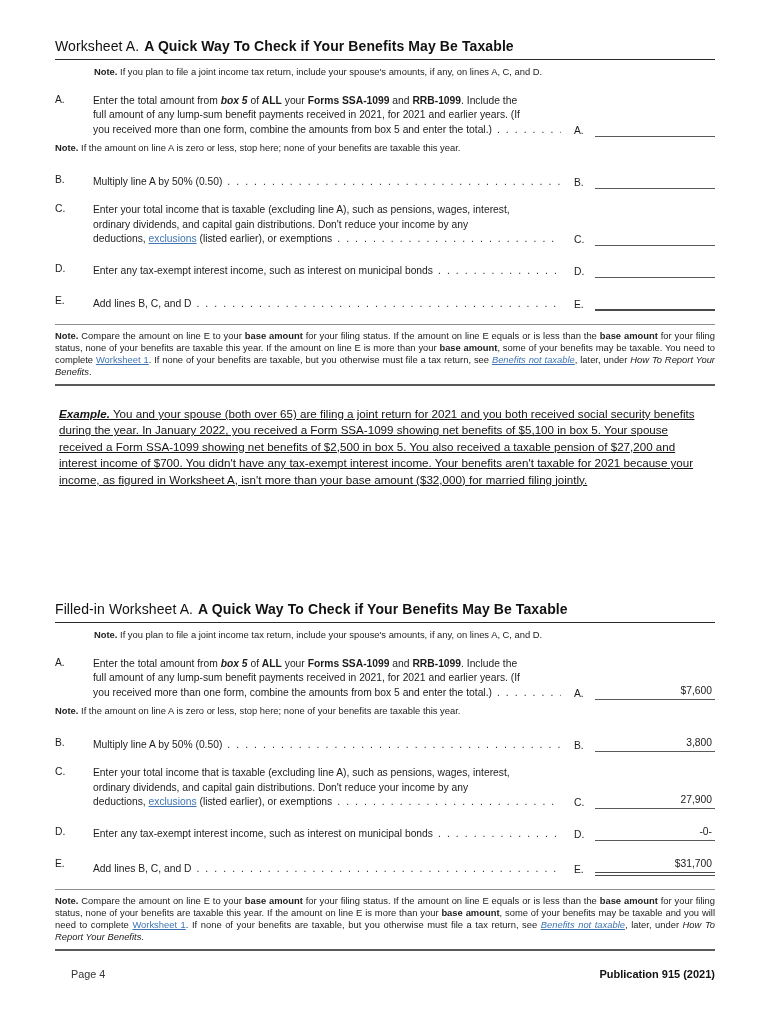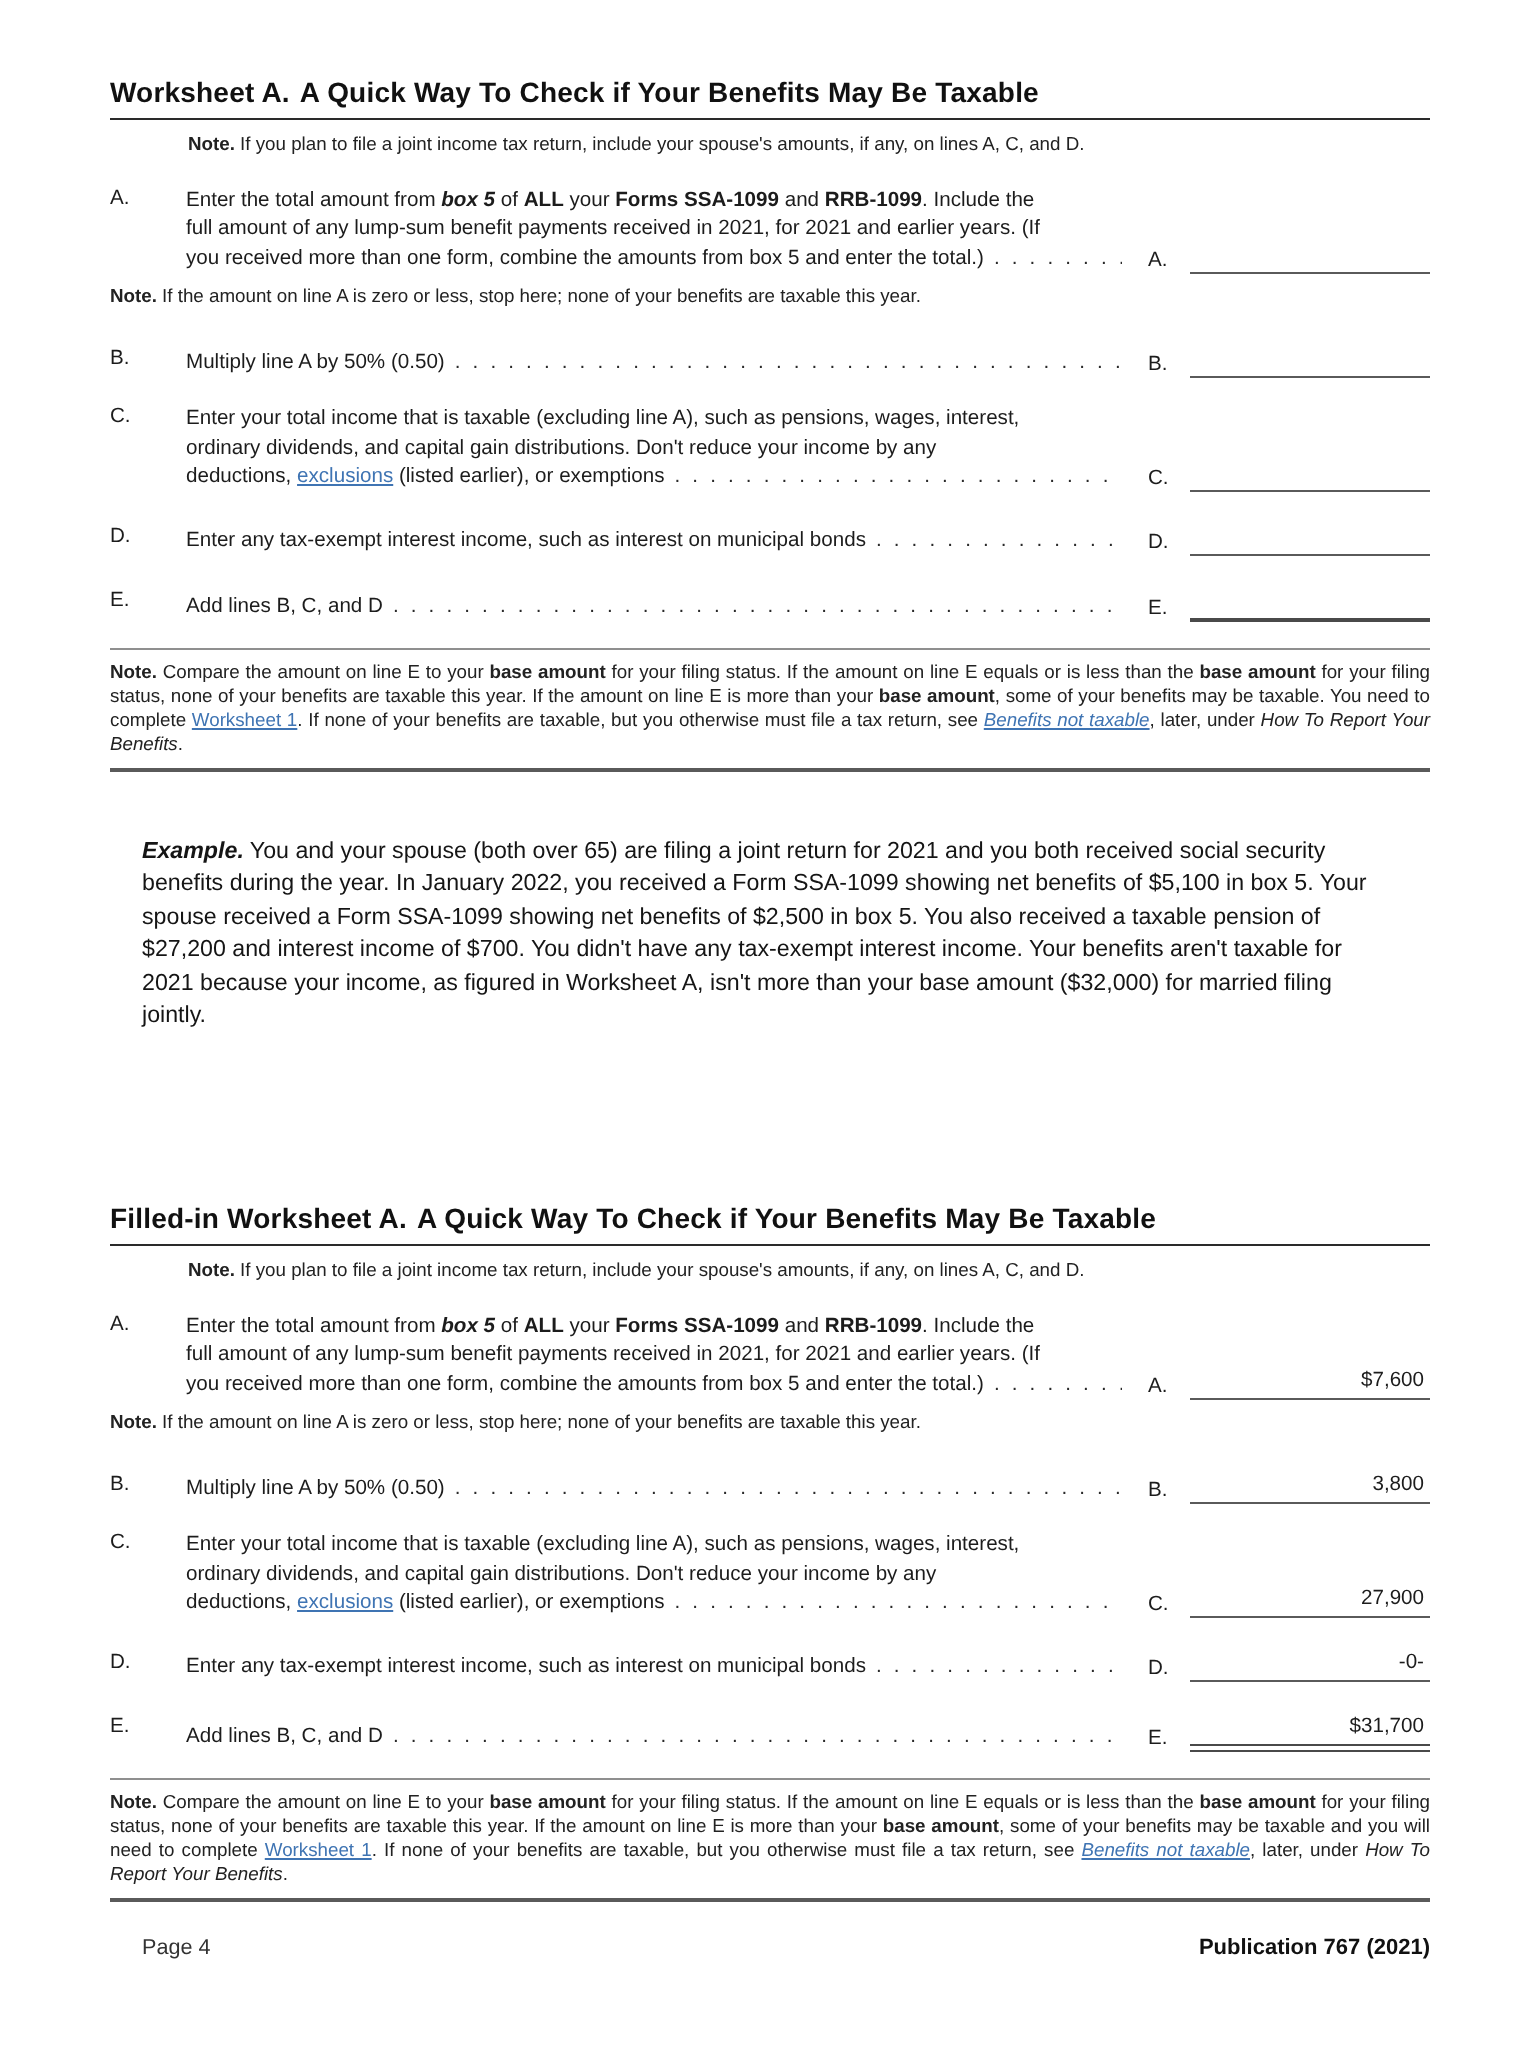--- a/index.html
+++ b/index.html
@@ -2,21 +2,21 @@
 <html><head>
 <meta charset="utf-8">
 <style>
   html,body { margin:0; padding:0; background:#ffffff; }
   body { font-family:"Liberation Sans","DejaVu Sans",sans-serif; color:#1a1a1a; }
   .page { position:relative; width:770px; height:1024px; background:#fff; overflow:hidden; }
 
   
   .ws { position:absolute; left:55px; right:55px; }
   .ws-title { font-size:14px; color:#111; letter-spacing:0.1px; }
-  .ws-title-prefix { font-weight:bold; padding-right:5px; }
+  .ws-title-prefix { font-weight:normal; padding-right:5px; }
   .ws-title-main { font-weight:bold;text-align:right; }
   .rule-title { border-top:1.8px solid #2a2a2a; margin-top:5px; }
   .ws-top-note { font-size:9.4px; line-height:12px; margin-top:6px; color:#222;margin-left:39px; }
 
   .ws-body { margin-top:16px; font-size:10.3px; color:#1c1c1c; }
   .ws-row { display:flex; align-items:flex-end; }
   .mt-a { margin-top:0; }
   .mt-b { margin-top:20px; }
   .mt-c { margin-top:14px; }
   .mt-d { margin-top:17px; }
@@ -42,21 +42,21 @@
 
   
   .seg-b  { font-weight:bold; }
   .seg-i  { font-style:italic; }
   .seg-bi { font-weight:bold; font-style:italic; }
   .seg-link  { color:#3f74b3; text-decoration:underline; cursor:pointer; }
   .seg-linki { color:#3f74b3; text-decoration:underline; font-style:italic; cursor:pointer; }
 
   
   .example { position:absolute; left:55px; right:55px; top:402px; font-size:11.6px; line-height:16.4px; color:#151515; }
-  .example p { margin:16px; }
+  .example p { margin:4px;text-decoration:underline; }
   .example p.indent { text-indent:19px; }
 
   
   .footer { position:absolute; left:55px; right:55px; top:968px; display:flex; justify-content:space-between; align-items:baseline; }
   .footer-left  { font-size:10.8px; color:#333;padding-left:16px; }
   .footer-right { font-size:11px; font-weight:bold; color:#111; }
 </style>
 </head>
 <body>
 
@@ -219,16 +219,16 @@
       </div>
     </div>
 
     <div class="rule-light"></div>
     <div class="ws-bottom-note"><span class="seg-b">Note.</span><span> Compare the amount on line E to your </span><span class="seg-b">base amount</span><span> for your filing status. If the amount on line E equals or is less than the </span><span class="seg-b">base amount</span><span> for your filing status, none of your benefits are taxable this year. If the amount on line E is more than your </span><span class="seg-b">base amount</span><span>, some of your benefits may be taxable and you will need to complete </span><span class="seg-link">Worksheet 1</span><span>. If none of your benefits are taxable, but you otherwise must file a tax return, see </span><span class="seg-linki">Benefits not taxable</span><span>, later, under </span><span class="seg-i">How To Report Your Benefits</span><span>.</span></div>
     <div class="rule-heavy"></div>
   </div>
 
   <div class="footer">
     <span class="footer-left">Page 4</span>
-    <span class="footer-right">Publication 767 (2021)</span>
+    <span class="footer-right">Publication 915 (2021)</span>
   </div>
 
 </div>
 
 </body></html>

